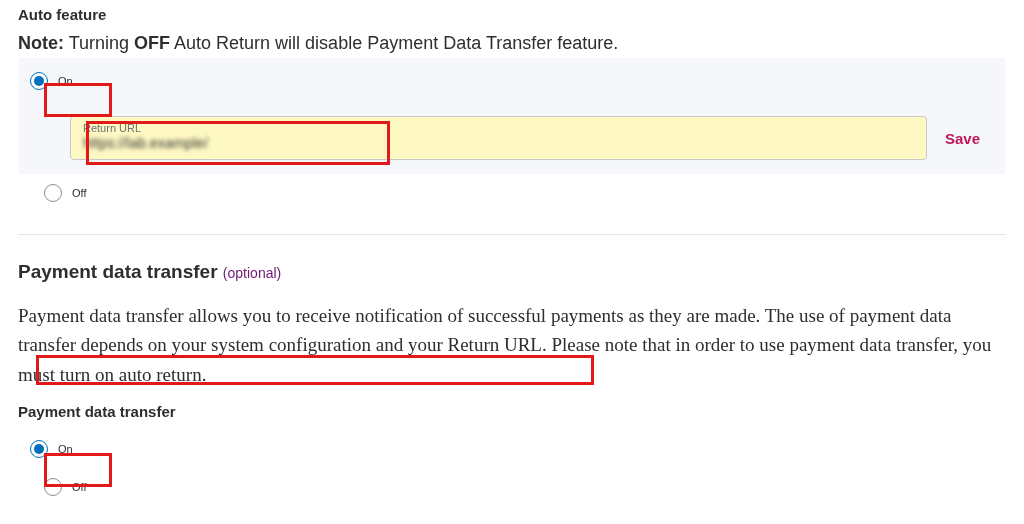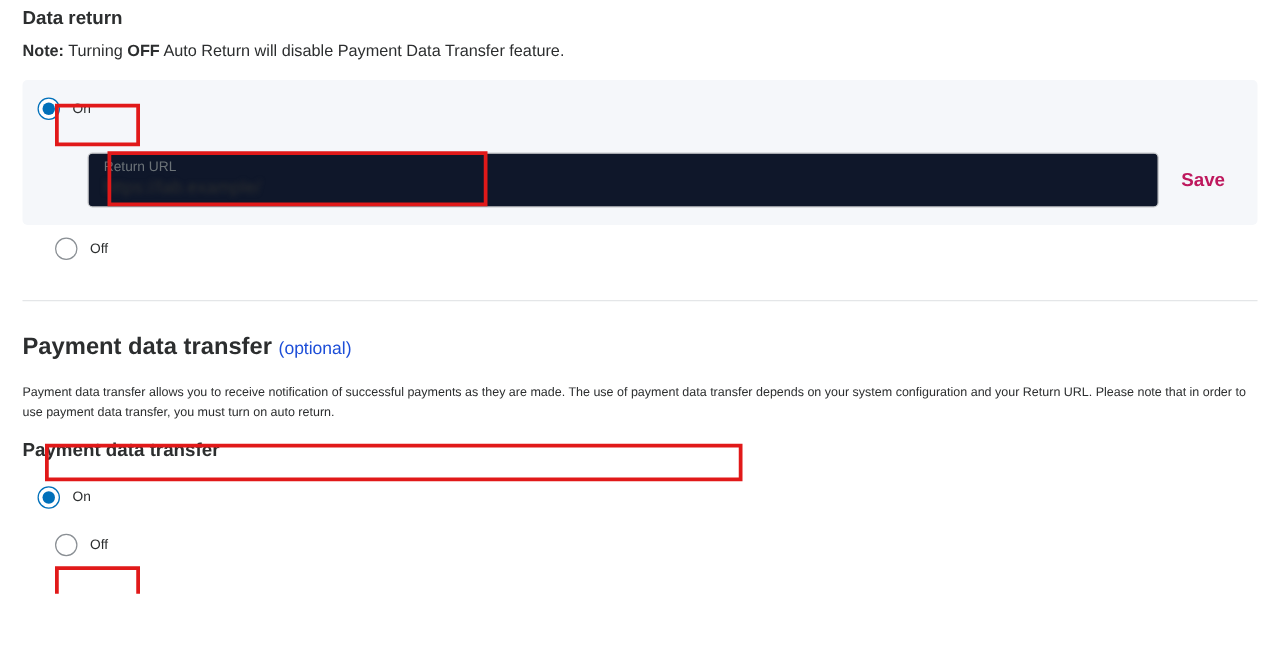--- a/index.html
+++ b/index.html
@@ -11,22 +11,22 @@
       width: 1024px;
       padding: 0 18px 20px 18px;
     }
     .section-heading {
       font-size: 15px;
       font-weight: 700;
       margin-top: 6px;
       margin-bottom: 10px;
     }
     .note-line {
-      font-size: 13px;
-      margin-bottom: 16px;
+      font-size: 18px;
+      margin-bottom: 4px;
     }
     .bold { font-weight: 700; }
     .radio-group {}
     .radio-row {
       display: flex;
       align-items: center;
       gap: 10px;
       padding: 10px 12px;
     }
     .radio-row.selected-panel {
@@ -66,21 +66,21 @@
     }
     .url-row {
       display: flex;
       align-items: stretch;
       margin-top: 16px;
       margin-left: 40px;
       gap: 0;
     }
     .url-field {
       flex: 1;
-      background: #0f172a;
+      background: #fef9c3;
       border: 1px solid #c6c8ca;
       border-radius: 4px;
       padding: 5px 8px 8px 12px;
       display: flex;
       flex-direction: column;
       justify-content: center;
     }
     .url-float-label {
       font-size: 11px;
       color: #6c7378;
@@ -109,27 +109,28 @@
     }
     .pdt-heading {
       font-size: 19px;
       font-weight: 600;
       color: #2c2e2f;
       margin-bottom: 18px;
     }
     .optional-tag {
       font-size: 14px;
       font-weight: 400;
-      color: #1d4ed8;
+      color: #701a75;
     }
     .paragraph {
-      font-size: 10px;
+      font-size: 19px;
       line-height: 1.55;
       margin-bottom: 14px;
       max-width: 980px;
+      font-family: Liberation Serif, serif;
     }
     .token-line {
       font-size: 14px;
       margin-bottom: 22px;
       display: flex;
       align-items: center;
       gap: 6px;
     }
     .token-value {
       display: inline-block;
@@ -164,21 +165,21 @@
       pointer-events: none;
       z-index: 10;
     }
     .page-root { position: relative; }
   </style>
 </head>
 <body>
 
 <div class="page-root">
 
-  <div class="section-heading">Data return</div>
+  <div class="section-heading">Auto feature</div>
 
   <div class="note-line">
     <span class="bold">Note:</span><span> Turning </span><span class="bold">OFF</span><span> Auto Return will disable Payment Data Transfer feature.</span>
   </div>
 
   <div class="radio-group">
     <div class="radio-row selected-panel">
       <div class="radio-line">
         <span class="radio-outer checked">
             <span class="radio-inner"></span>

